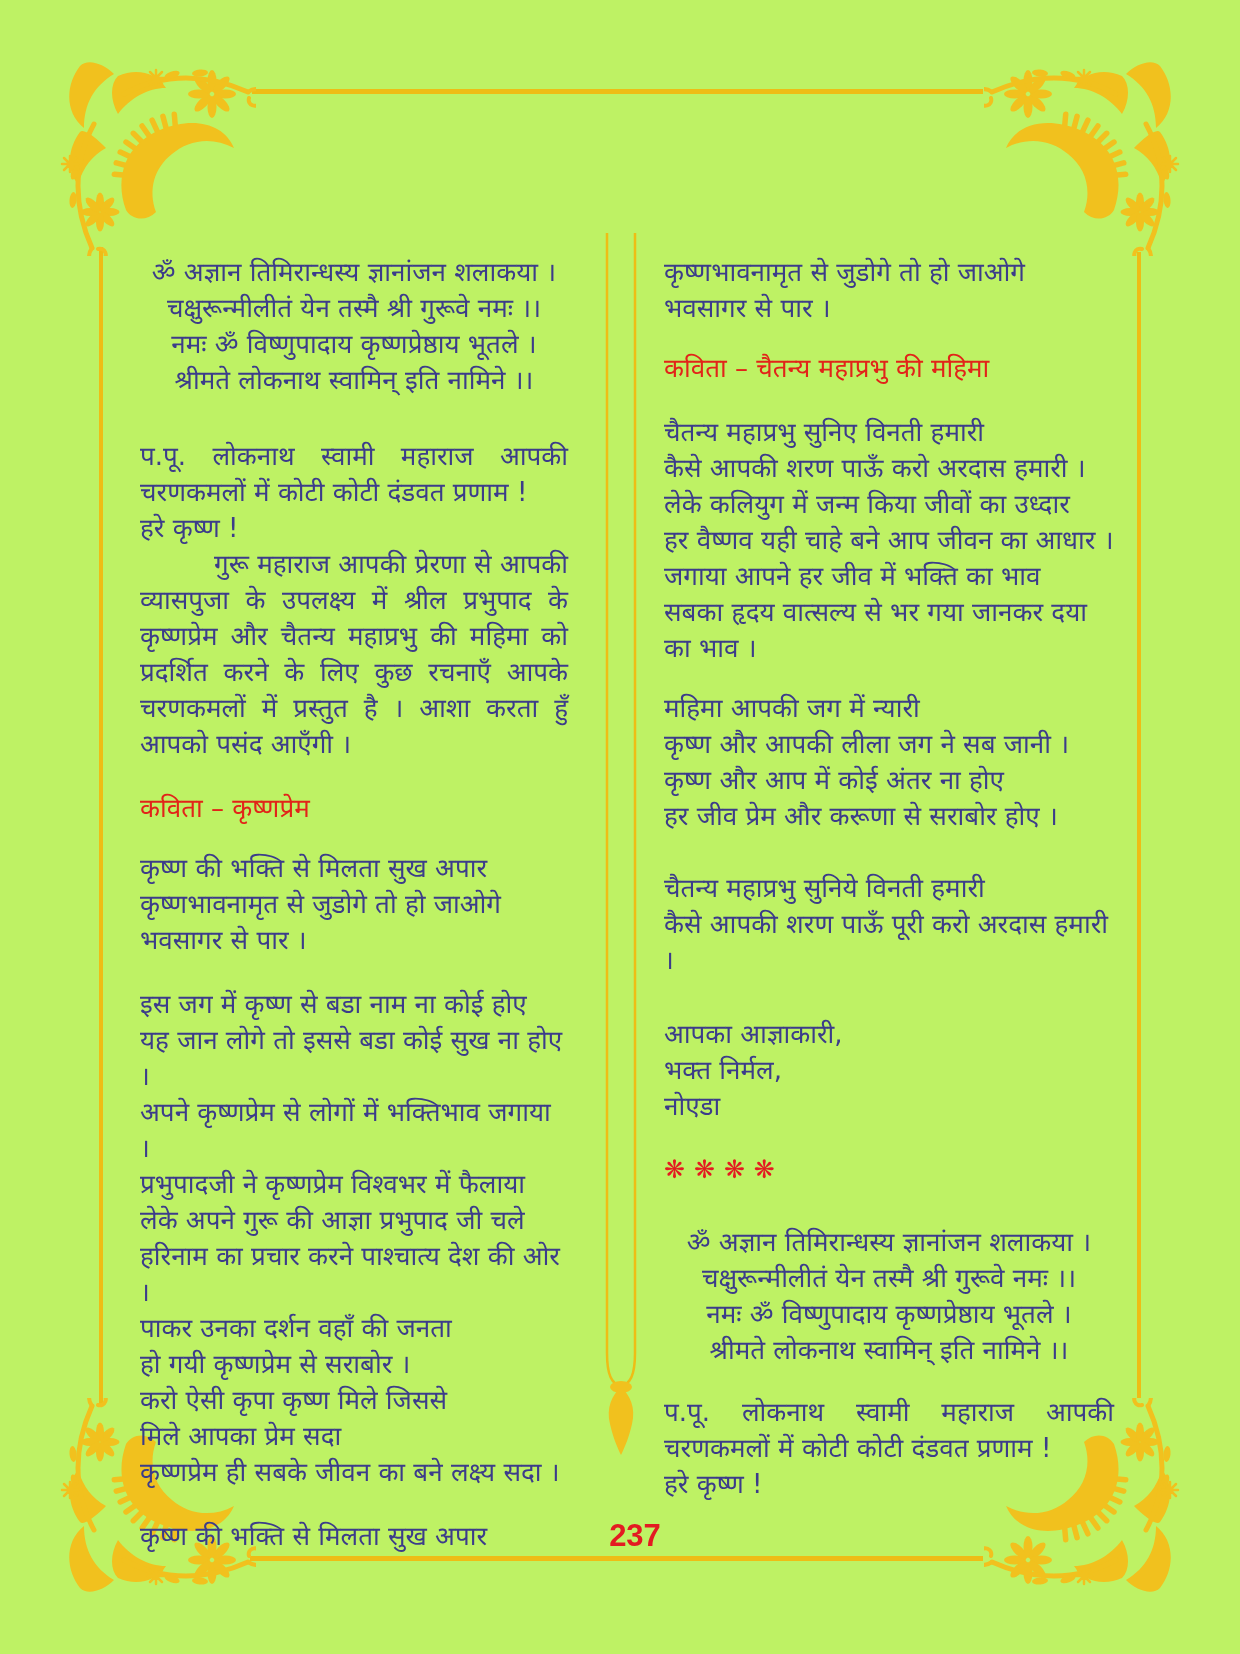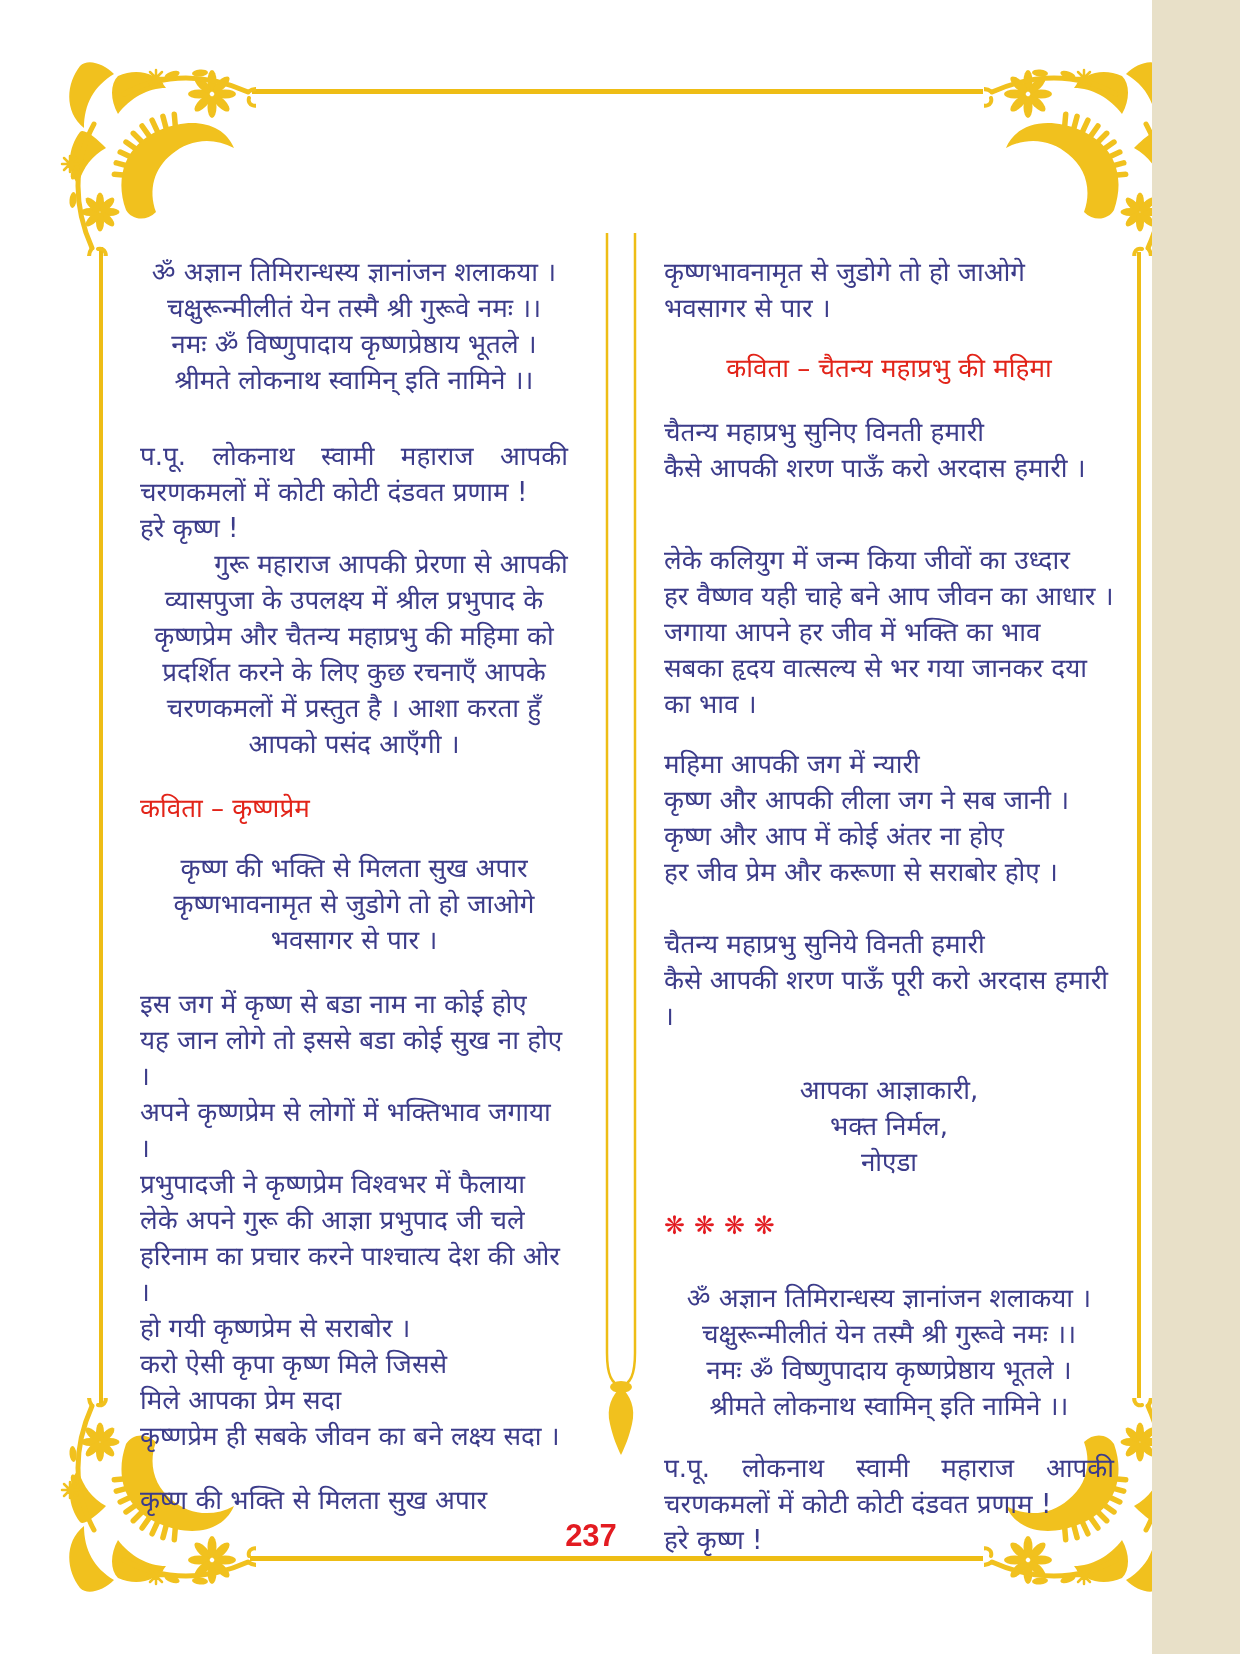--- a/index.html
+++ b/index.html
@@ -1,18 +1,18 @@
 <!DOCTYPE html>
 <html><head>
 <meta charset="utf-8">
 <style>
   html,body { margin:0; padding:0; background:#e8e0c8; }
   .page {
-    position:relative; width:1152px; height:1654px;
-    background:#ffffff; overflow:hidden;
+    position:relative; width:1240px; height:1654px;
+    background:#bef264; overflow:hidden;
     font-family:"DejaVu Sans","Liberation Sans",sans-serif;
     color:#3c3c8a;
   }
   .border-line { position:absolute; background:#eebd15; }
   #border-top    { left:252px; top:89px;   width:731px; height:5px; }
   #border-bottom { left:250px; top:1556px; width:733px; height:5px; }
   #border-left   { left:99px;  top:247px;  width:4px;   height:1157px; }
   #border-right  { left:1137px;top:252px;  width:4px;   height:1146px; }
 
   .corner { position:absolute; width:196px; height:196px; }
@@ -27,24 +27,24 @@
   #col-left  { left:140px; width:428px; }
   #col-right { left:664px; width:450px; }
 
   .shloka { text-align:center; }
   .para   { text-align:justify; }
   .indent { text-indent:74px; }
   .heading { color:#e22419; }
   .separator { color:#e31b21; font-weight:bold; letter-spacing:9px; font-size:25px; }
 
   .mb24 { margin-bottom:24px; } .mb26 { margin-bottom:26px; }
-  .mb28 { margin-bottom:28px;text-align:center; } .mb30 { margin-bottom:36px; }
+  .mb28 { margin-bottom:28px; } .mb30 { margin-bottom:36px; }
   .mb32 { margin-bottom:28px; } .mb36 { margin-bottom:36px; }
   .mb38 { margin-bottom:38px; } .mb40 { margin-bottom:40px; }
-  .mb56 { margin-bottom:56px; }
+  .mb56 { }
 
   .pageno {
     position:absolute; left:15px; top:1518px; width:100%;
     text-align:center; color:#e31b21; font-weight:bold; font-size:31px;
     font-family:"Liberation Sans",sans-serif;
   }
 </style>
 </head>
 <body>
 
@@ -154,20 +154,21 @@
         <div>कृष्णभावनामृत से जुडोगे तो हो जाओगे</div>
         <div>भवसागर से पार ।</div>
       </div>
     <div class="stanza mb32">
         <div>इस जग में कृष्ण से बडा नाम ना कोई होए</div>
         <div>यह जान लोगे तो इससे बडा कोई सुख ना होए ।</div>
         <div>अपने कृष्णप्रेम से लोगों में भक्तिभाव जगाया ।</div>
         <div>प्रभुपादजी ने कृष्णप्रेम विश्वभर में फैलाया</div>
         <div>लेके अपने गुरू की आज्ञा प्रभुपाद जी चले</div>
         <div>हरिनाम का प्रचार करने पाश्चात्य देश की ओर ।</div>
+        <div>पाकर उनका दर्शन वहाँ की जनता</div>
         <div>हो गयी कृष्णप्रेम से सराबोर ।</div>
         <div>करो ऐसी कृपा कृष्ण मिले जिससे</div>
         <div>मिले आपका प्रेम सदा</div>
         <div>कृष्णप्रेम ही सबके जीवन का बने लक्ष्य सदा ।</div>
       </div>
     <div>कृष्ण की भक्ति से मिलता सुख अपार</div>
   </div>
 
   <div class="col" id="col-right">
     <div class="stanza mb24">

